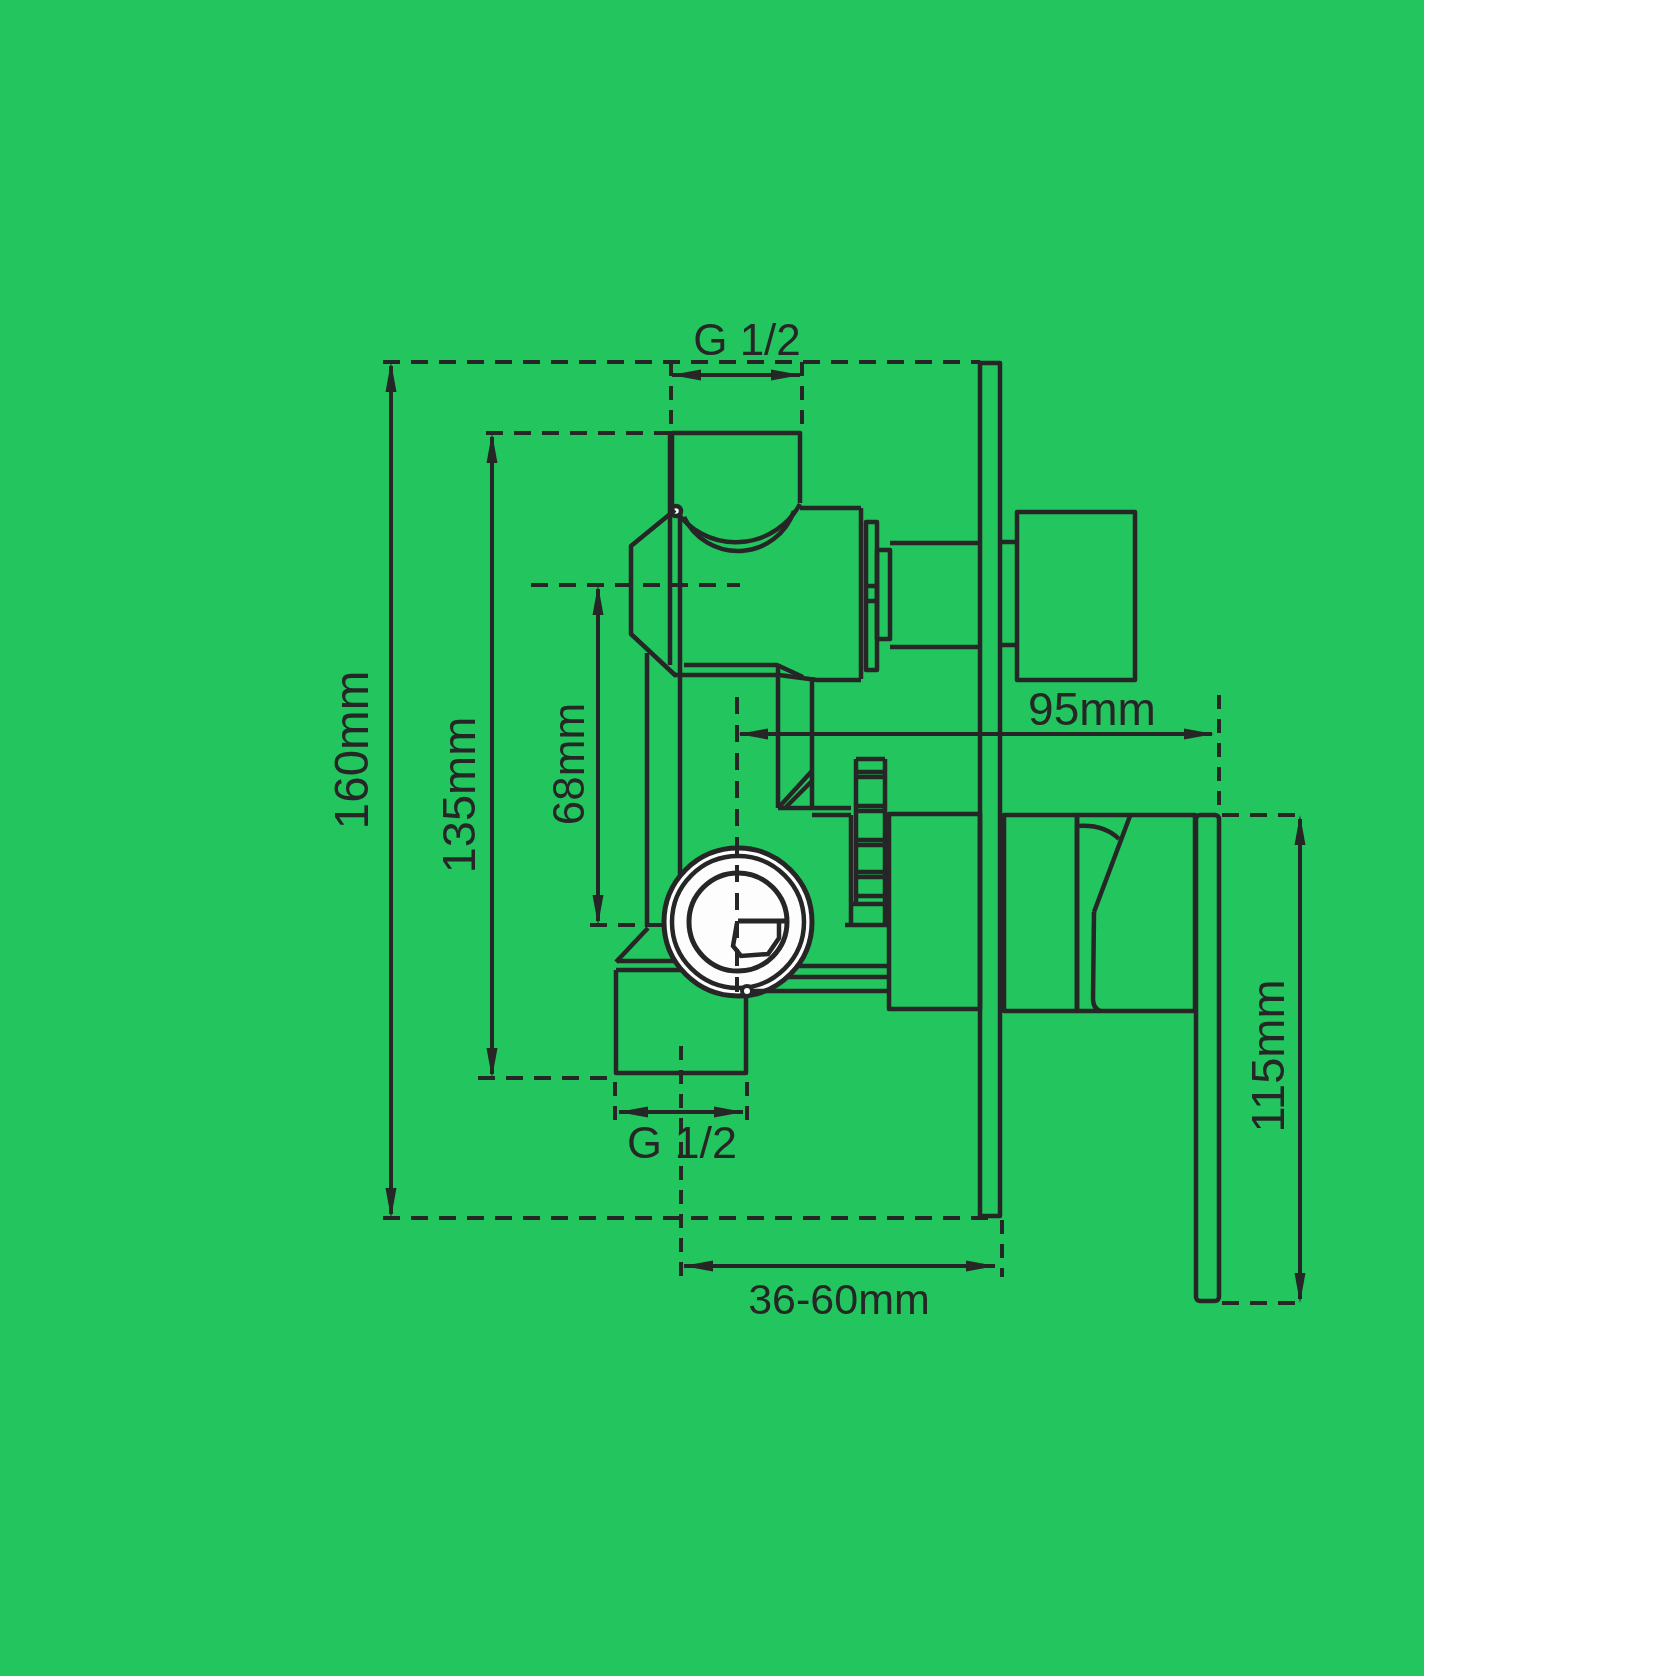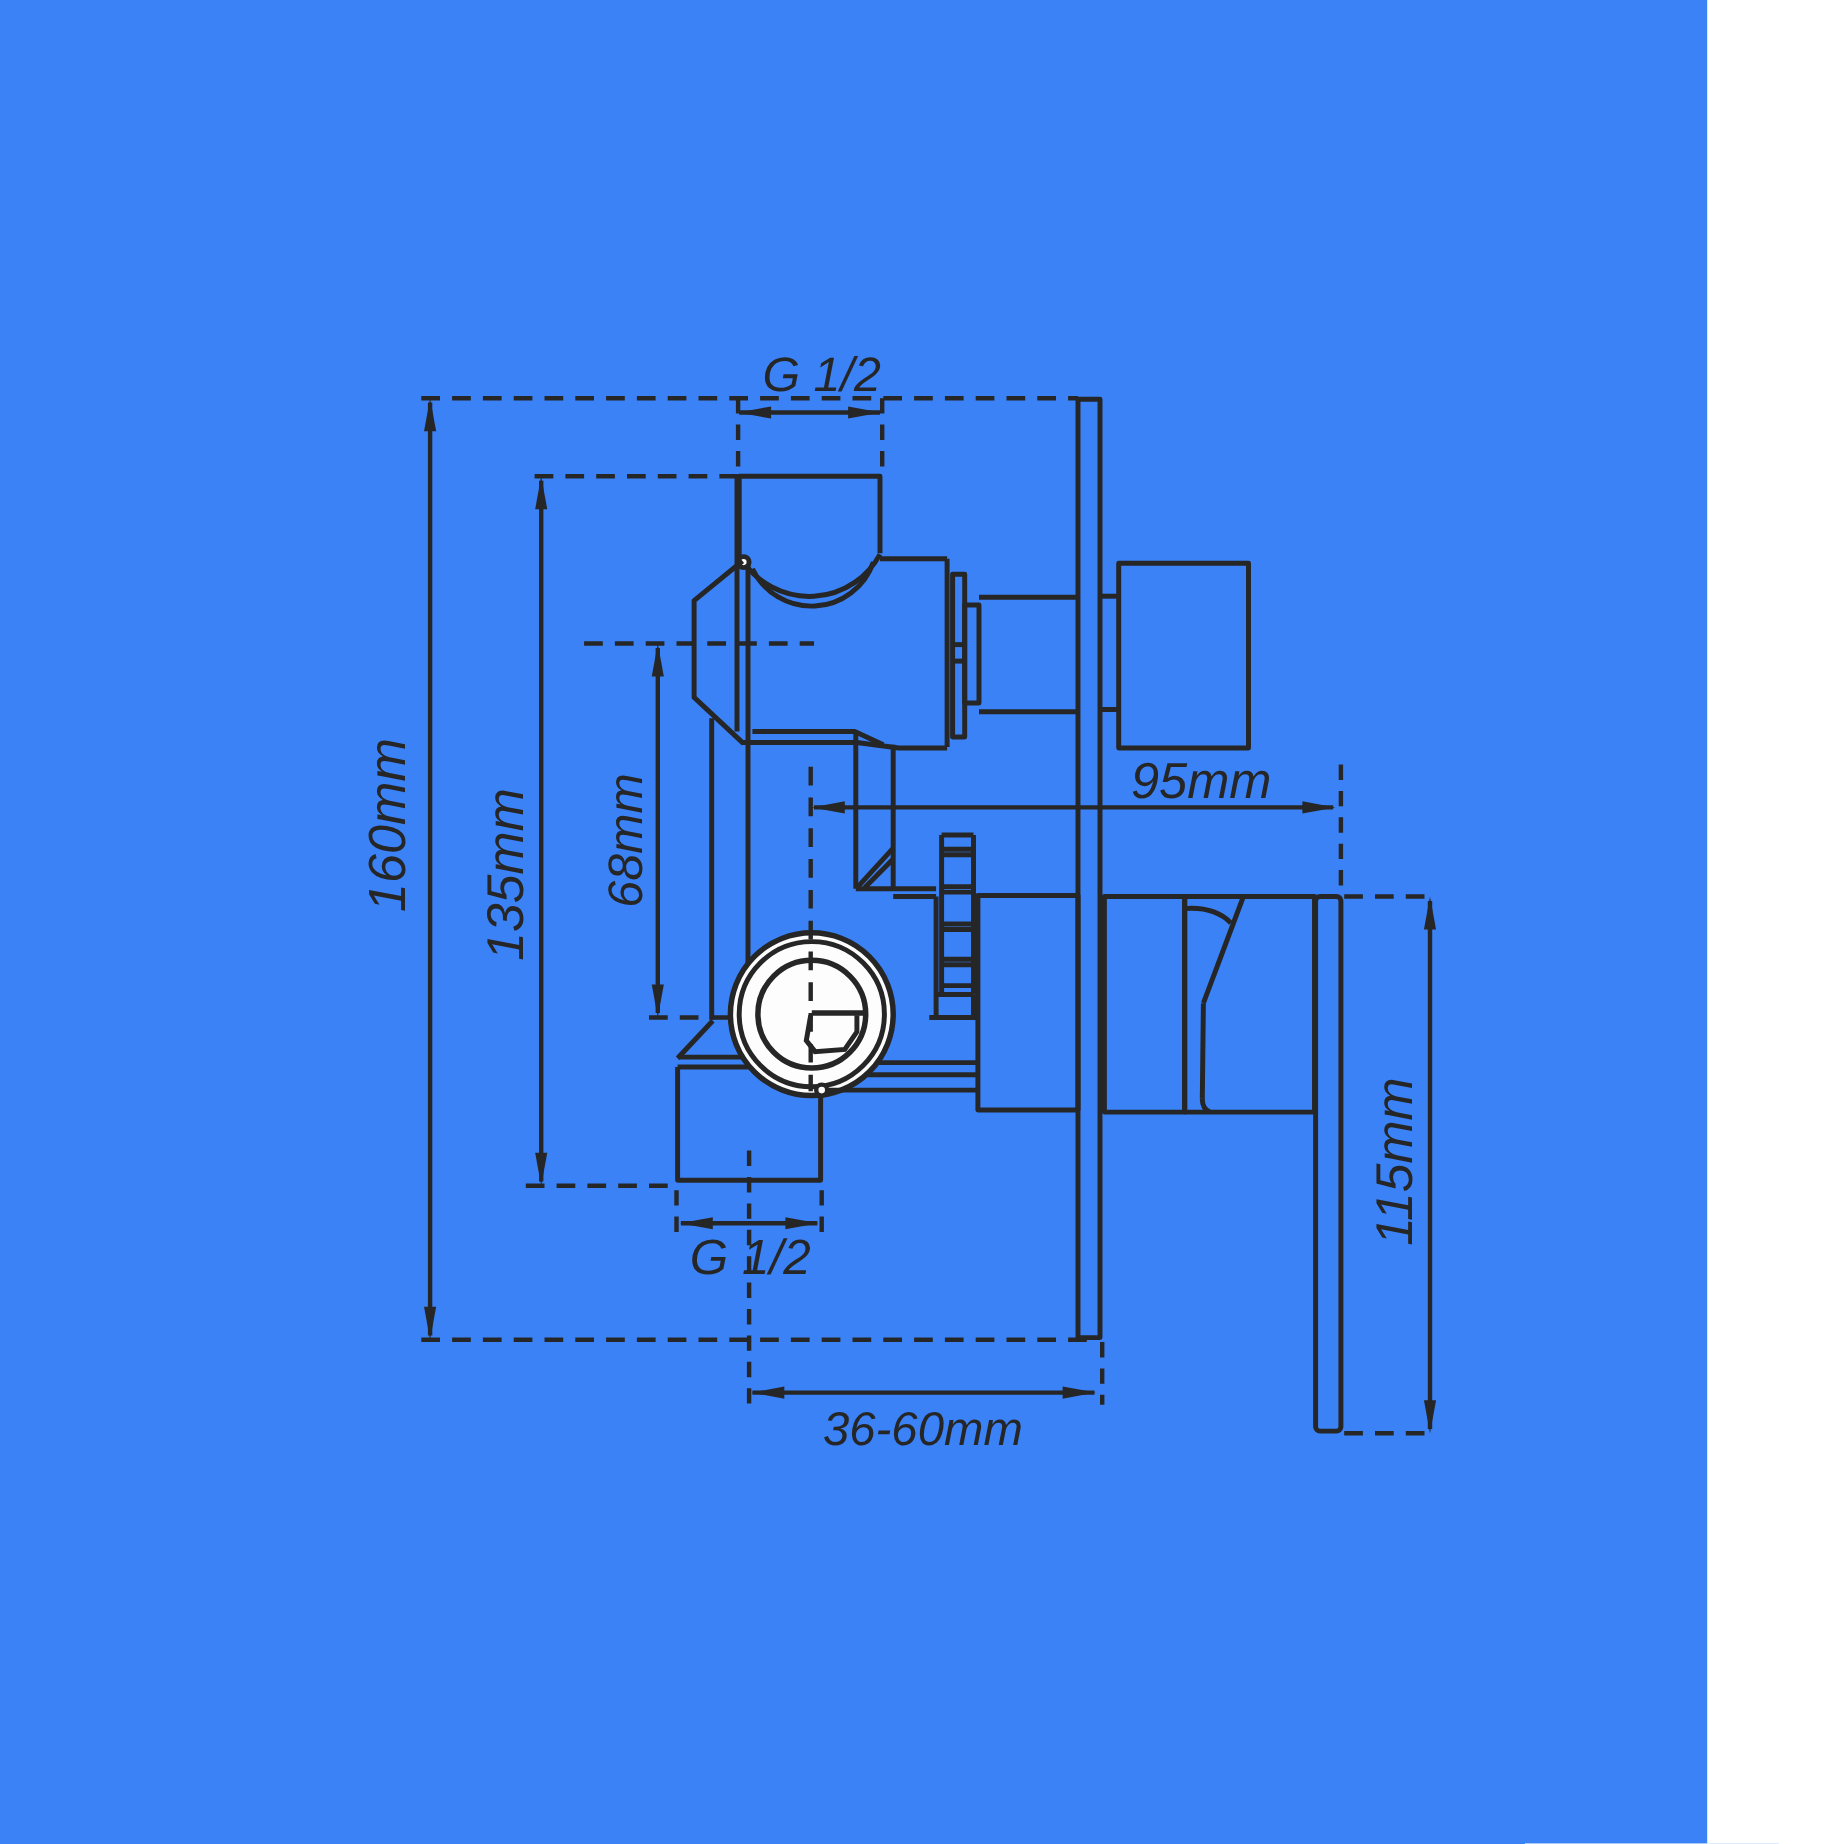--- a/index.html
+++ b/index.html
@@ -1,16 +1,16 @@
 <!DOCTYPE html>
 <html><head>
 <meta charset="utf-8">
 <style>
   html,body{margin:0;padding:0;background:#ffffff;}
-  .page{width:1552px;height:1676px;background:#3b82f6;position:relative;overflow:hidden;font-style:italic;}
+  .page{width:1424px;height:1676px;background:#22c55e;position:relative;overflow:hidden;}
   svg{position:absolute;left:0;top:0;}
   text{font-family:"Liberation Sans", sans-serif;fill:#262626;}
 </style>
 </head>
 <body>
 <div class="page">
 <svg width="1676" height="1676" viewBox="0 0 1676 1676">
 <g stroke="#262626" stroke-width="4" fill="none" stroke-linecap="butt">
 
 <line x1="383" y1="362" x2="980" y2="362" stroke-dasharray="17 11"></line>

